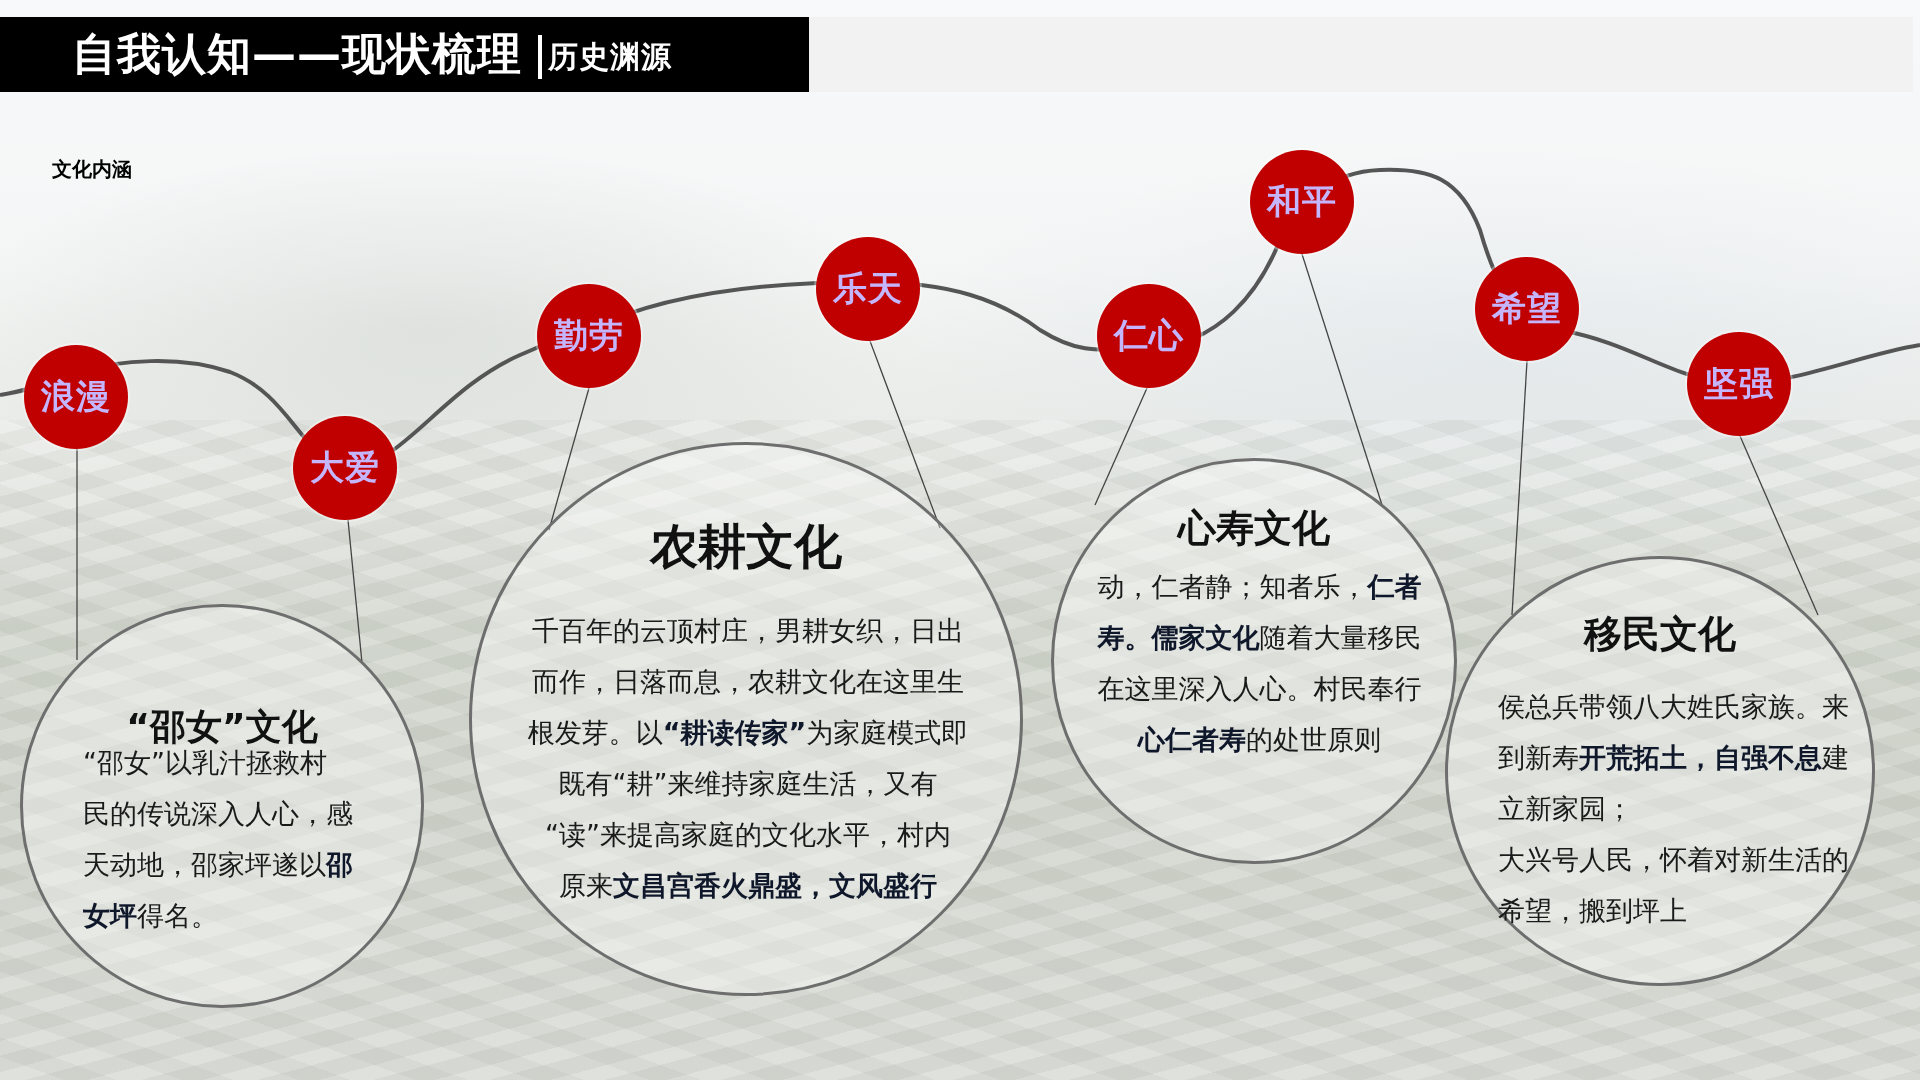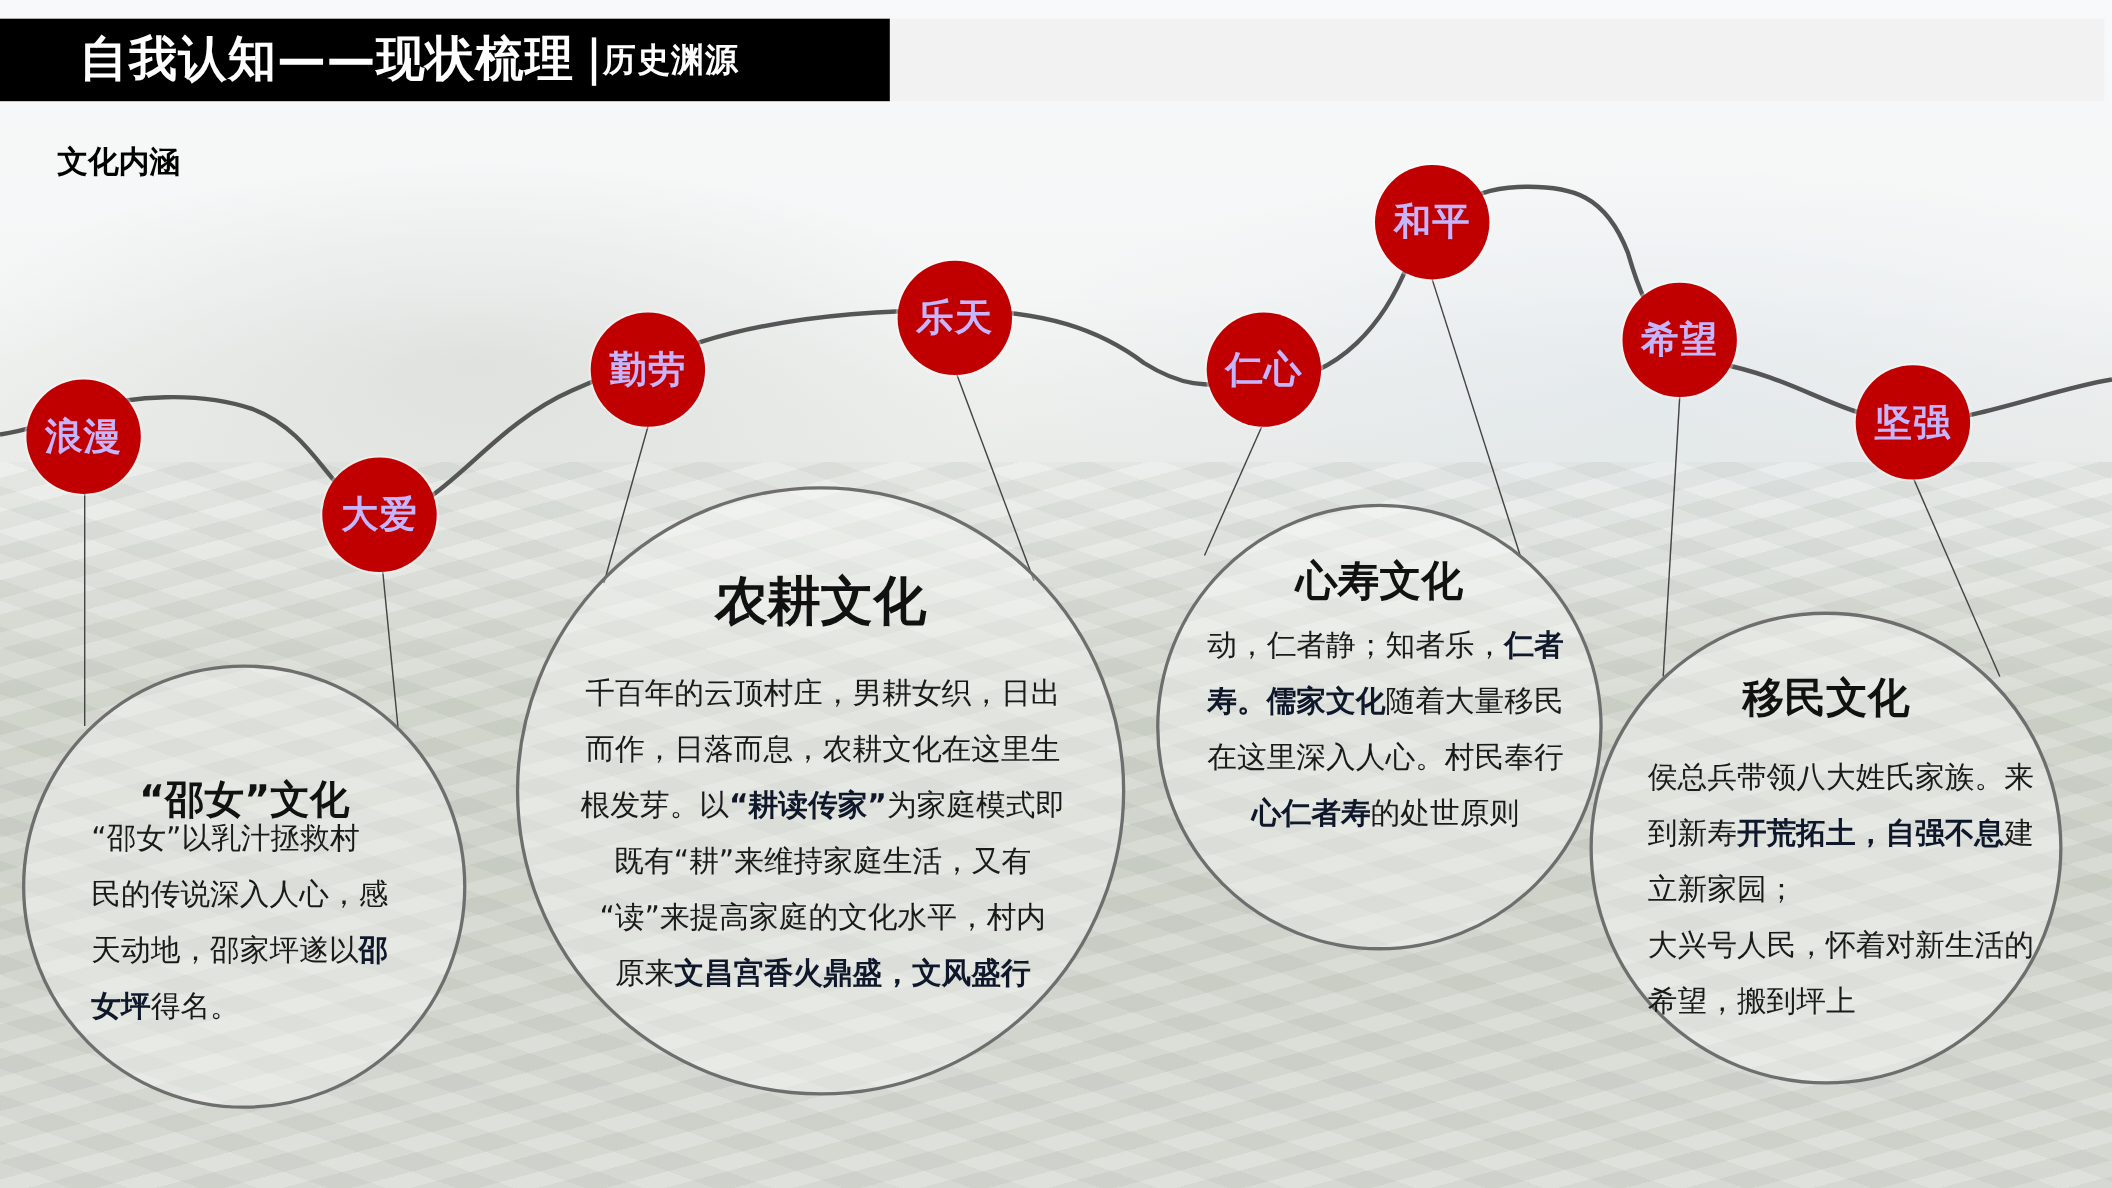--- a/index.html
+++ b/index.html
@@ -16,21 +16,21 @@
       repeating-linear-gradient(165deg, rgba(255,255,255,0.10) 0 14px, rgba(90,100,85,0.10) 14px 30px),
       repeating-linear-gradient(20deg, rgba(255,255,255,0.08) 0 22px, rgba(70,80,70,0.08) 22px 40px);
     opacity:0.9; }
   .fog { position:absolute; inset:0; background: rgba(255,255,255,0.38); }
   .header-bar { position:absolute; left:0; top:17px; width:809px; height:75px; background:#000; }
   .header-right { position:absolute; left:809px; top:17px; width:1104px; height:75px; background:#f2f2f2; }
   .title { position:absolute; left:40px; top:22px; color:#fff; font-weight:bold; font-size:44px;
     line-height:64px; white-space:nowrap; letter-spacing:1px;margin-left:32px; }
   .title .sep { display:inline-block; width:4px; height:44px; background:#fff; vertical-align:middle; margin:0 6px 0 16px; }
   .title .sub { font-size:30px; vertical-align:middle; }
-  .section-label { position:absolute; left:52px; top:128px; font-weight:bold; font-size:28px; color:#000; }
+  .section-label { position:absolute; left:52px; top:156px; font-weight:bold; font-size:20px; color:#000; }
   svg.lines { position:absolute; left:0; top:0; }
   .node { position:absolute; width:104px; height:104px; margin-left:-52px; margin-top:-52px;
     border-radius:50%; background:#c00000; color:#c4b5fd; font-weight:bold; font-size:34px;
     display:flex; align-items:center; justify-content:center; letter-spacing:1px;
     box-shadow:0 0 0 2px rgba(255,255,255,0.35); }
   .bubble { position:absolute; border-radius:50%; border:3px solid #6e6e6e;
     background: rgba(255,255,255,0.35); box-sizing:border-box; }
   .bubble-title { position:absolute; left:0; right:0; text-align:center; font-weight:bold; color:#111; }
   .bubble-body { position:absolute; font-size:27px; line-height:51px; color:#1a1a1a; }
   .bubble-body b { font-weight:bold; color:#0f172a; }

